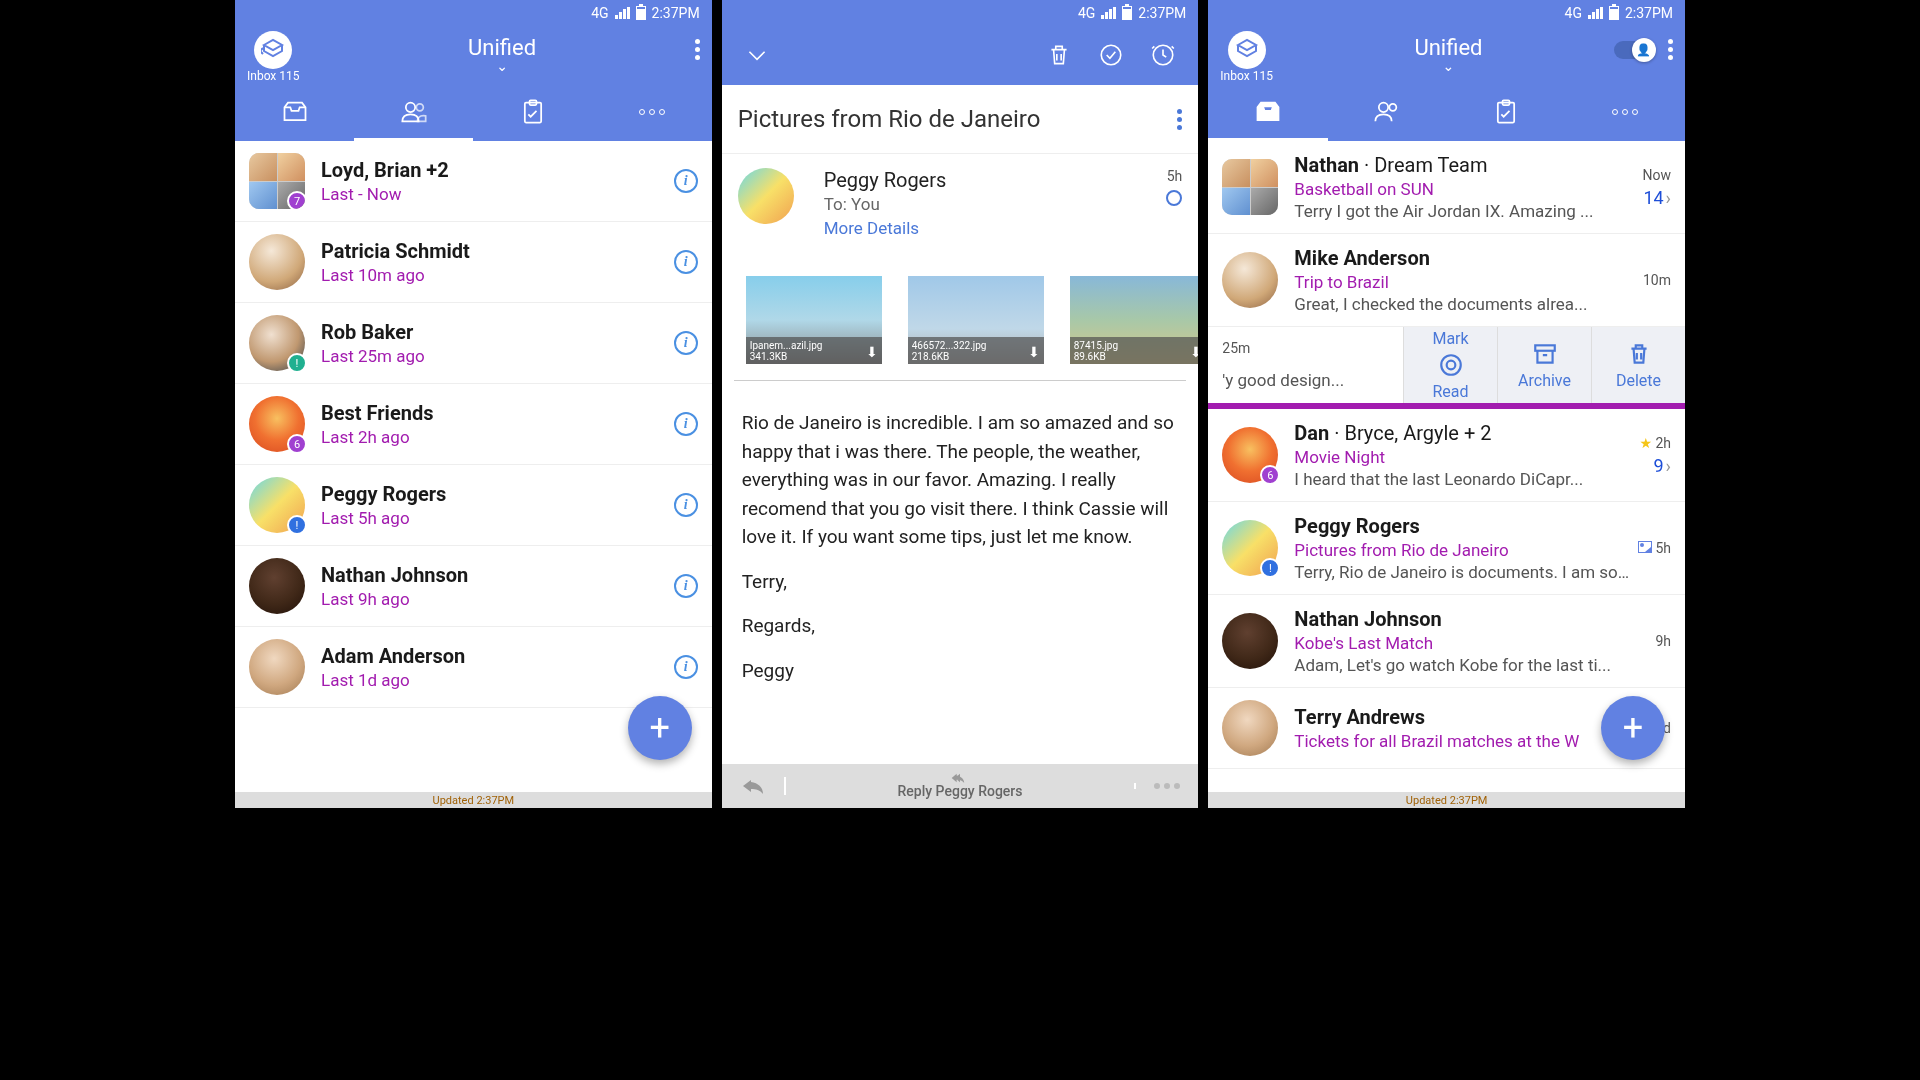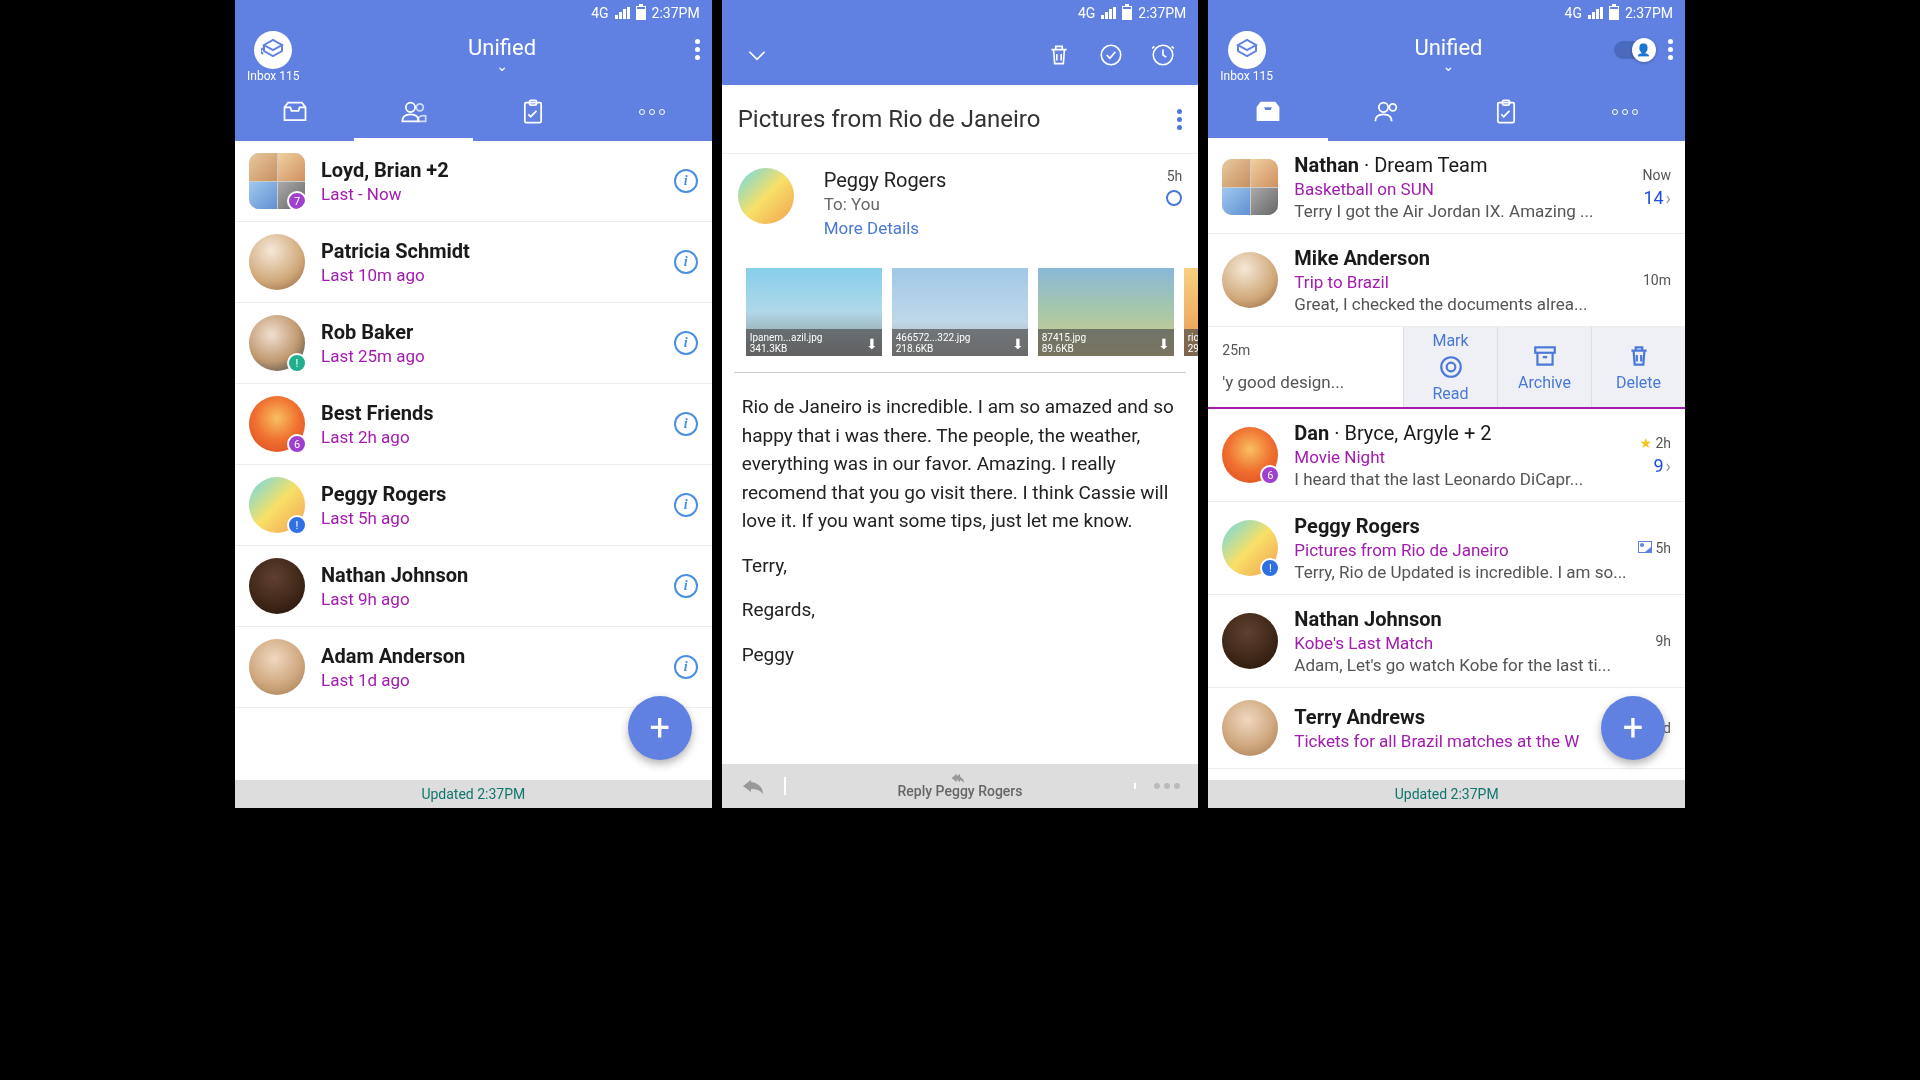--- a/index.html
+++ b/index.html
@@ -57,23 +57,23 @@
 .meta{display:flex;flex-direction:column;align-items:flex-end;margin-left:8px;gap:4px}
 .time{font-size:14px;color:#555}
 .count{font-size:18px;color:#1d4ed8;display:flex;align-items:center;gap:2px}
 .count:after{content:"›";color:#999}
 .info-icon{width:24px;height:24px;border:2px solid #4a90e2;border-radius:50%;display:flex;align-items:center;justify-content:center;color:#4a90e2;font-size:14px;font-style:italic;font-weight:700;font-family:serif}
 .star{color:#f5c518;font-size:14px}
 .img-icon{width:14px;height:12px;border:1px solid #6181e2;position:relative;display:inline-block}
 .img-icon:before{content:"";position:absolute;width:4px;height:4px;background:#6181e2;border-radius:50%;top:1px;left:1px}
 .img-icon:after{content:"";position:absolute;bottom:0;right:0;border-bottom:5px solid #6181e2;border-left:6px solid transparent;border-right:0}
 .fab{position:absolute;bottom:48px;right:20px;width:64px;height:64px;border-radius:50%;background:#6181e2;color:#fff;font-size:36px;display:flex;align-items:center;justify-content:center;box-shadow:0 4px 8px rgba(0,0,0,0.3)}
-.footerbar{height:28px;background:#ddd;color:#0f766e;font-size:14px;display:flex;align-items:center;justify-content:center}
-
-.swipe-row{display:flex;height:82px;border-bottom:2px solid #a21caf}
+.footerbar{height:16px;background:#ddd;color:#a16207;font-size:11px;display:flex;align-items:center;justify-content:center}
+
+.swipe-row{display:flex;height:82px;border-bottom:6px solid #a21caf}
 .swipe-left{flex:1;display:flex;align-items:flex-start;padding:10px 14px;flex-direction:column;justify-content:center;overflow:hidden}
 .swipe-actions{display:flex;background:#eef0f5}
 .swipe-btn{width:94px;display:flex;flex-direction:column;align-items:center;justify-content:center;color:#4a78d8;font-size:16px;gap:4px;border-left:1px solid #ddd}
 .swipe-btn svg{width:26px;height:26px;stroke:#4a78d8;fill:none;stroke-width:2}
 
 .msgbar{background:#6181e2;height:60px;display:flex;align-items:center;padding:0 20px;gap:8px}
 .msgbar .back{width:30px;height:30px;display:flex;align-items:center;justify-content:center}
 .msgbar .spacer{flex:1}
 .msgbar .icon{width:30px;height:30px;display:flex;align-items:center;justify-content:center;margin-left:14px}
 .msgbar svg{width:26px;height:26px;stroke:#fff;fill:none;stroke-width:1.5}
@@ -82,21 +82,21 @@
 .bluedots{display:flex;flex-direction:column;gap:3px}
 .bluedots span{width:5px;height:5px;background:#4a78d8;border-radius:50%}
 .sender-row{padding:14px 16px;display:flex;align-items:flex-start;gap:14px}
 .sender-row .avatar{width:56px;height:56px}
 .sender-info{flex:1}
 .sender-name{font-size:20px;color:#222}
 .sender-to{font-size:17px;color:#666;margin-top:2px}
 .sender-more{font-size:17px;color:#4a78d8;margin-top:4px}
 .sender-meta{display:flex;flex-direction:column;align-items:flex-end;gap:6px}
 .ring{width:16px;height:16px;border:2px solid #4a78d8;border-radius:50%}
-.attachments{display:flex;gap:10px;padding:16px 12px 16px;border-bottom:1px solid #ccc;margin:0 12px}
+.attachments{display:flex;gap:26px;padding:16px 12px 16px;border-bottom:1px solid #ccc;margin:8px 12px}
 .attach{width:136px;height:88px;background:linear-gradient(180deg,#87ceeb 0%,#b0d8e8 50%,#888 100%);position:relative;flex-shrink:0}
 .attach:nth-child(2){background:linear-gradient(180deg,#a0c8e8 0%,#c0d8e8 60%,#aaa 100%)}
 .attach:nth-child(3){background:linear-gradient(180deg,#88b8d8 0%,#a8c8a8 50%,#d8c888 100%)}
 .attach:nth-child(4){background:linear-gradient(180deg,#f8d080 0%,#e89850 100%);width:40px}
 .attach .label{position:absolute;bottom:0;left:0;right:0;background:rgba(80,80,80,0.7);color:#fff;font-size:10px;padding:3px 4px 2px}
 .attach .dl{position:absolute;bottom:4px;right:4px;color:#fff;font-size:14px}
 .body-text{padding:20px;font-size:19px;color:#222;line-height:1.5;flex:1}
 .body-text p{margin-bottom:16px}
 .replybar{height:44px;background:#ddd;display:flex;align-items:center}
 .replybar .seg{flex:0 0 64px;display:flex;align-items:center;justify-content:center;border-right:2px solid #fff}
@@ -487,21 +487,21 @@
             <div class="count">9 </div>
           </div>
         </div>
         <div class="row">
           <div class="avatar a5">
             <div class="badge" style="background: rgb(48, 112, 224);">!</div>
           </div>
           <div class="content">
             <div class="name"><span>Peggy Rogers</span></div>
             <div class="sub">Pictures from Rio de Janeiro</div>
-            <div class="preview">Terry, Rio de Updated is incredible. I am so...</div>
+            <div class="preview">Terry, Rio de Janeiro is documents. I am so...</div>
           </div>
           <div class="meta">
             <div class="time"><span class="img-icon"></span> 5h</div>
           </div>
         </div>
         <div class="row">
           <div class="avatar a6"></div>
           <div class="content">
             <div class="name"><span>Nathan Johnson</span></div>
             <div class="sub">Kobe's Last Match</div>

